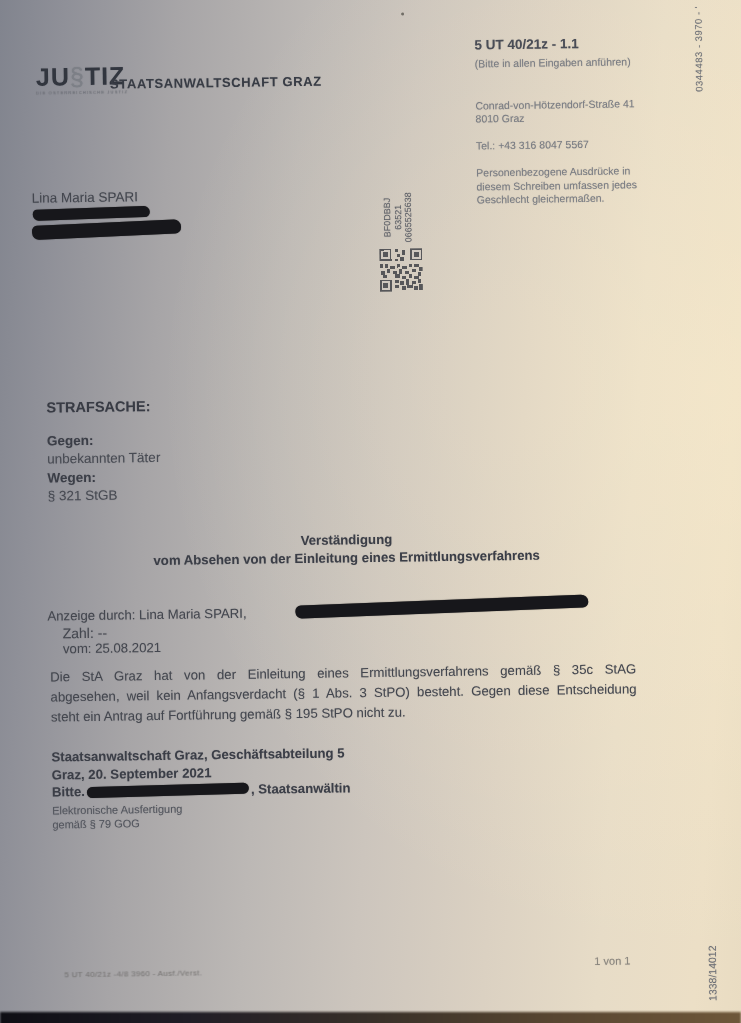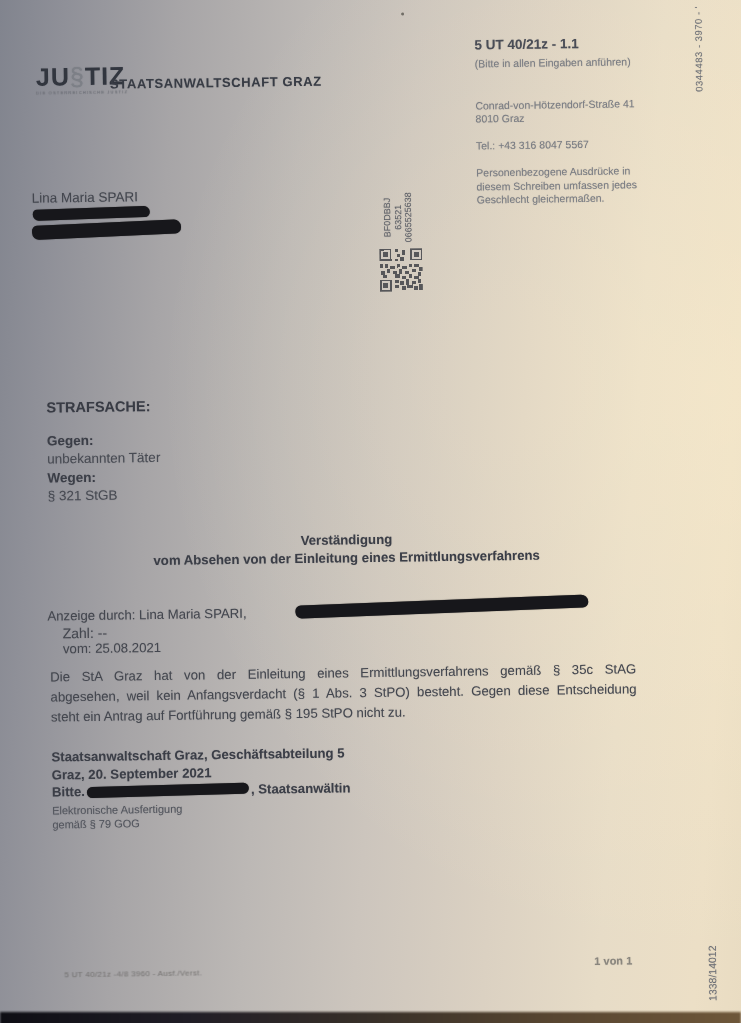--- a/index.html
+++ b/index.html
@@ -65,21 +65,21 @@
   
   .bodytext{left:48px;top:663px;width:586px;font-size:13.2px;line-height:20px;color:#44474f;}
   .bodytext .just{text-align:justify;text-align-last:justify;}
   
   .sig{left:48px;top:744px;font-size:13.2px;font-weight:bold;color:#3b3e47;line-height:17.5px;}
   .sigrow{display:flex;align-items:center;}
   .bar4{display:inline-block;width:162px;height:11px;margin:0 2px;transform:rotate(-0.8deg);border-radius:6px;}
   .elek{left:48px;top:799px;font-size:11px;color:#53565e;line-height:14px;}
   
   .faint{left:58px;top:966px;font-size:8px;color:rgba(110,106,100,0.55);filter:blur(0.6px);letter-spacing:0.3px;}
-  .pagenum{left:588px;top:958px;font-size:11px;color:#8a867e;font-weight:bold;}
+  .pagenum{left:588px;top:958px;font-size:11px;color:#8a867e;}
   .speck{left:408px;top:13px;width:3px;height:3px;border-radius:50%;background:#5a5750;opacity:0.8;}
 </style>
 </head>
 <body>
 
 <div class="photo">
   <div class="sheet">
 
     <div class="abs speck"></div>
 

